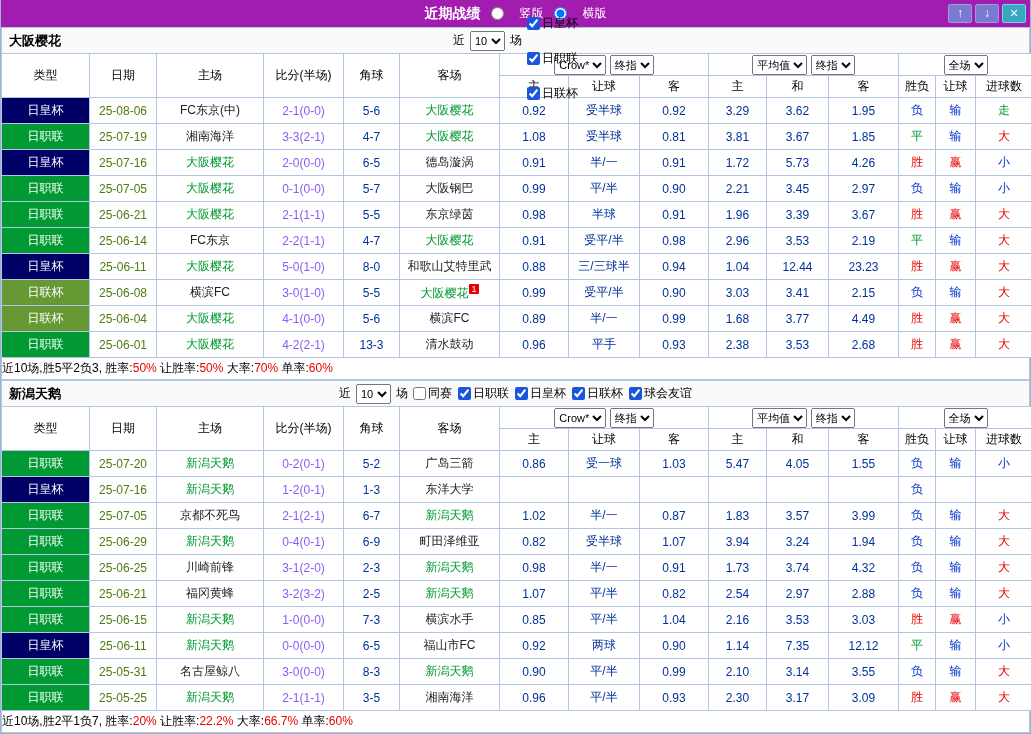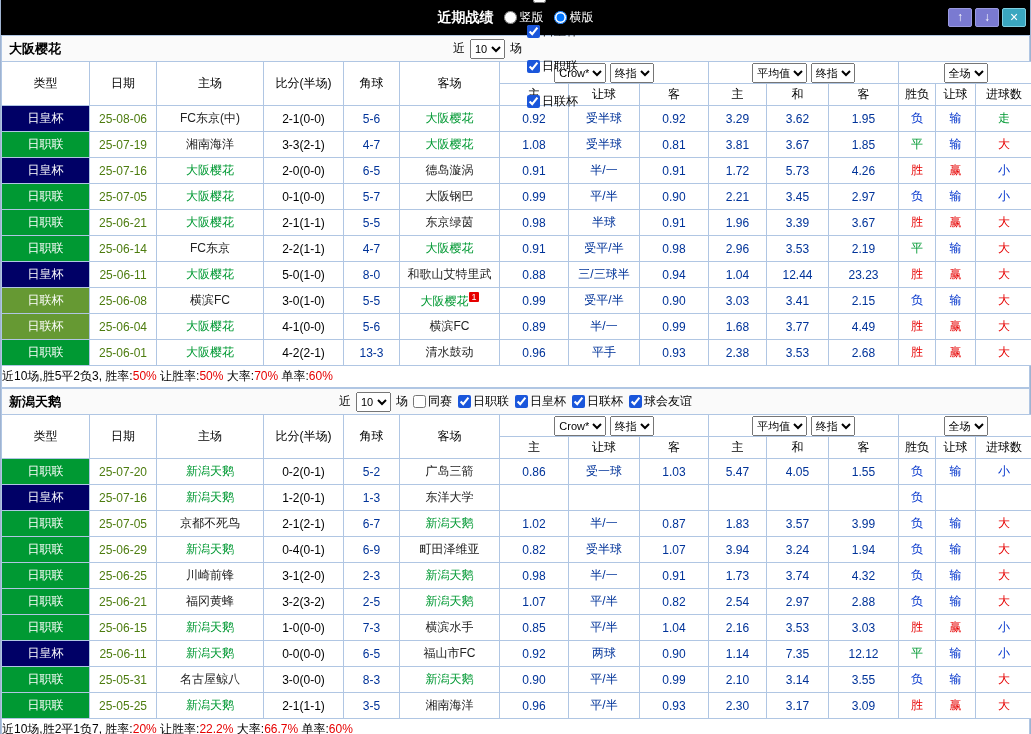--- a/index.html
+++ b/index.html
@@ -7,31 +7,31 @@
     font-family: "Liberation Sans", sans-serif;
     font-size: 12px;
     color: #000;
     background: #fff;
     width: 1031px;
   }
   .page { width: 1031px; border: 1px solid #9fb3d1; border-top: none; }
 
   
   .topbar {
-    position: relative; height: 35px;
-    background: #000000;
+    position: relative; height: 27px;
+    background: #a21caf;
     display: flex; align-items: center;
   }
   .topbar-center {
     position: absolute; left: 0; right: 0;
     display: flex; justify-content: center; align-items: center; gap: 10px;
     color: #fff;
   }
   .topbar-title { font-weight: bold; font-size: 14px; }
-  .topbar-center label { display: inline-flex; align-items: center; gap: 3px; cursor: pointer; }
+  .topbar-center label { display: inline-flex; align-items: center; gap: 16px; cursor: pointer; }
   .topbar-buttons { position: absolute; right: 4px; display: flex; gap: 3px; }
   .tb-btn {
     width: 24px; height: 19px; border: 1px solid #9a9ae0; border-radius: 2px;
     background: #7a7ad1; color: #fff; font-size: 12px; line-height: 17px;
     text-align: center; cursor: pointer; padding: 0;
   }
   .tb-btn.close { background: #3aa7c0; border-color: #7fd0e2; font-size: 14px; }
 
   
   .section-header {
@@ -53,21 +53,21 @@
   }
   thead th { height: 22px; font-weight: normal; color: #000; background: #fff; }
   tbody td { height: 26px; }
   td.league { color: #fff; }
   .lg-j1  { background: #009933; }
   .lg-emp { background: #000066; }
   .lg-cup { background: #669933; }
   td.date { color: #4d7c0f; }
   td.team { color: #222; }
   td.team.focal { color: #009933; }
-  td.score { color: #000000; }
+  td.score { color: #8b5cf6; }
   td.num { color: #003399; }
   td.res { font-weight: normal; }
   .c-red { color: #e60000; }
   .c-blue { color: #0033cc; }
   .c-green { color: #009933; }
   sup.badge {
     background: #e60000; color: #fff; font-size: 9px; line-height: 11px;
     padding: 0 2px; margin-left: 1px; border-radius: 1px;
   }
 

